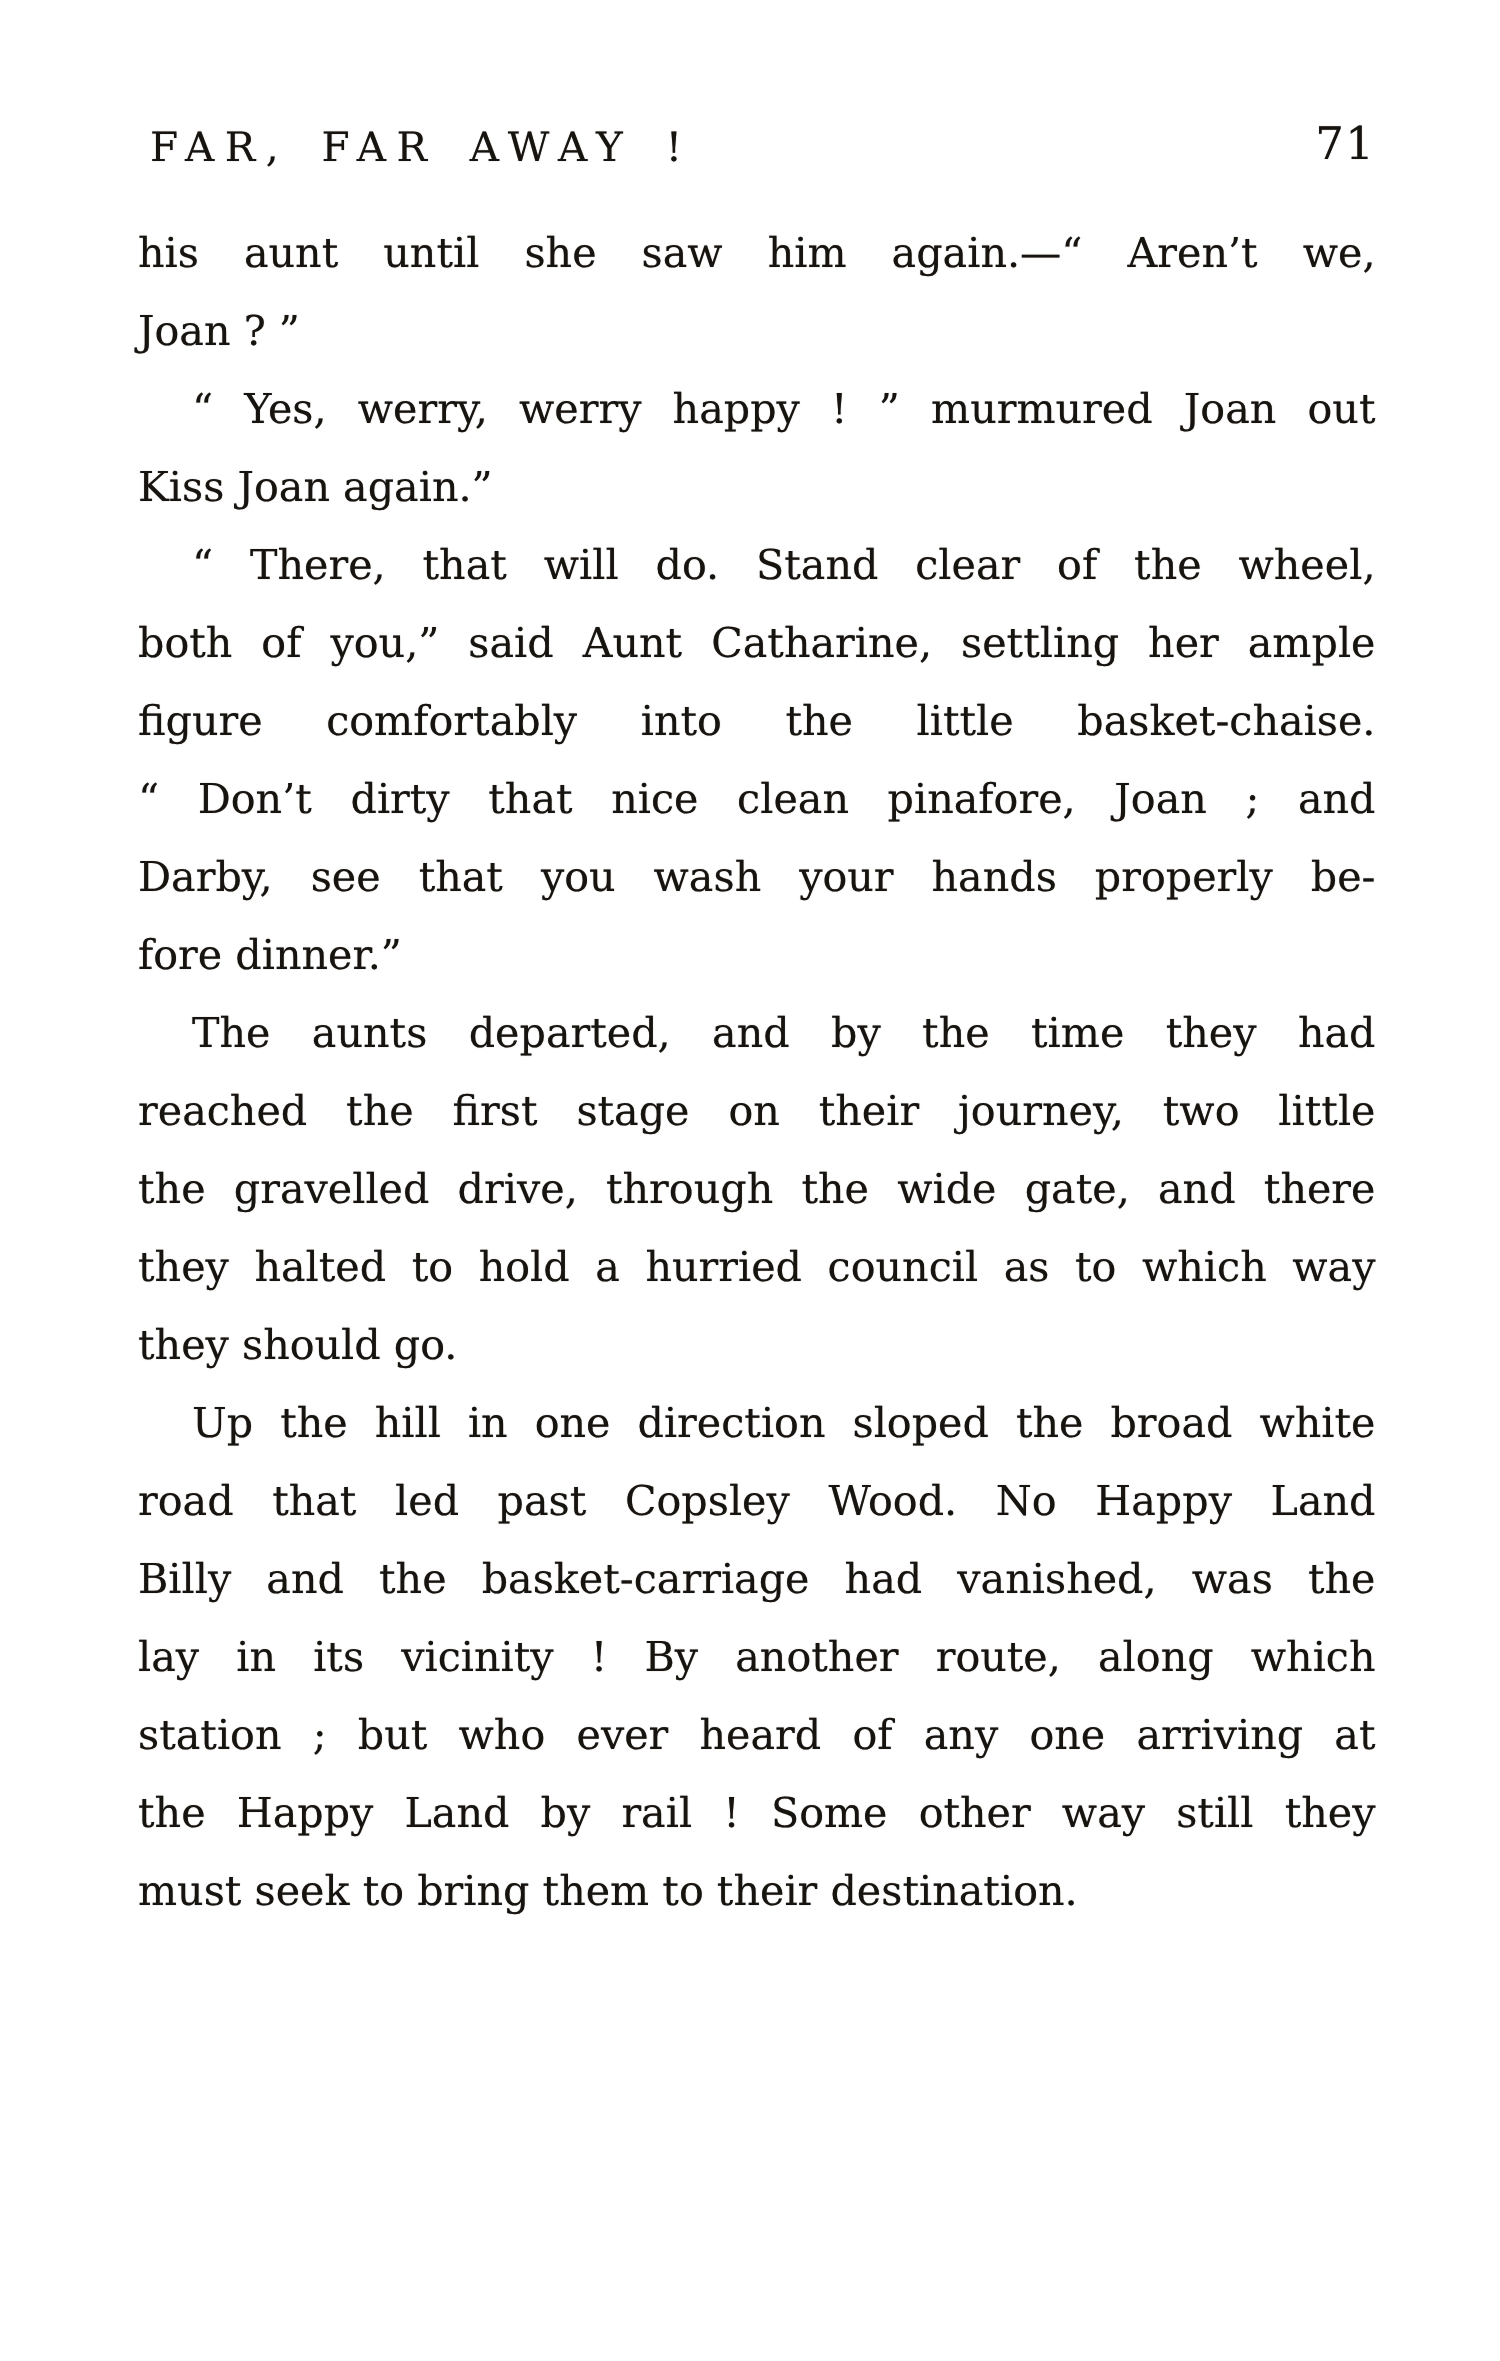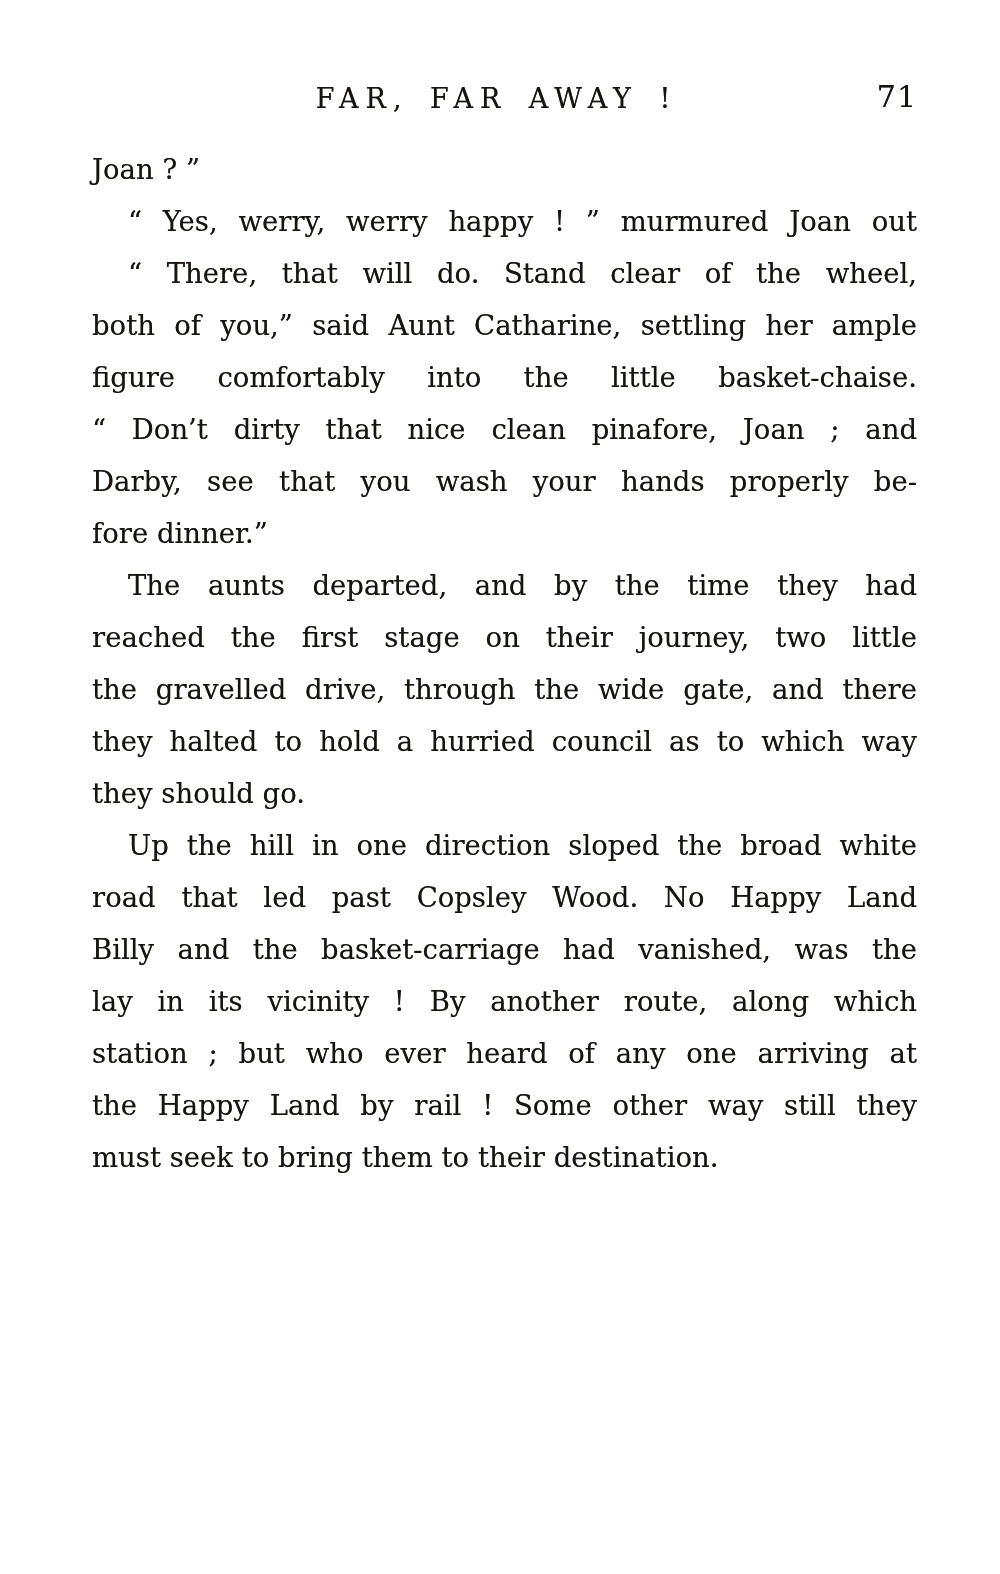--- a/index.html
+++ b/index.html
@@ -12,25 +12,25 @@
     width: 1000px;
     height: 1574px;
     background: #ffffff;
     color: #17130f;
     font-family: "DejaVu Serif", "Liberation Serif", serif;
     overflow: hidden;
   }
   .running-head {
     position: absolute;
     top: 82px;
-    left: 76px;
+    left: 100px;
     right: 83px;
     height: 36px;
     line-height: 34px;
-    text-align: center;
+    text-align: left;
   }
   .head-title {
     font-size: 27px;
     letter-spacing: 7px;
     word-spacing: 6px;
     white-space: nowrap;
     text-shadow: 0 0 0.6px rgba(20,15,10,0.6);
   }
   .page-number {
     position: absolute;
@@ -72,25 +72,27 @@
 <div class="page">
 
   <div class="running-head">
     <span class="head-title">FAR, FAR AWAY !</span>
     <span class="page-number">71</span>
   </div>
 
   <div class="text-block">
 
     <p class="para">
+      <span class="line">his aunt until she saw him again.—“ Aren’t we,</span>
       <span class="line end">Joan ? ”</span>
     </p>
 
     <p class="para">
       <span class="line ind">“ Yes, werry, werry happy ! ” murmured Joan out</span>
+      <span class="line end">Kiss Joan again.”</span>
     </p>
 
     <p class="para">
       <span class="line ind">“ There, that will do.  Stand clear of the wheel,</span>
       <span class="line">both of you,” said Aunt Catharine, settling her ample</span>
       <span class="line">figure comfortably into the little basket-chaise.</span>
       <span class="line">“ Don’t dirty that nice clean pinafore, Joan ; and</span>
       <span class="line">Darby, see that you wash your hands properly be-</span>
       <span class="line end">fore dinner.”</span>
     </p>

